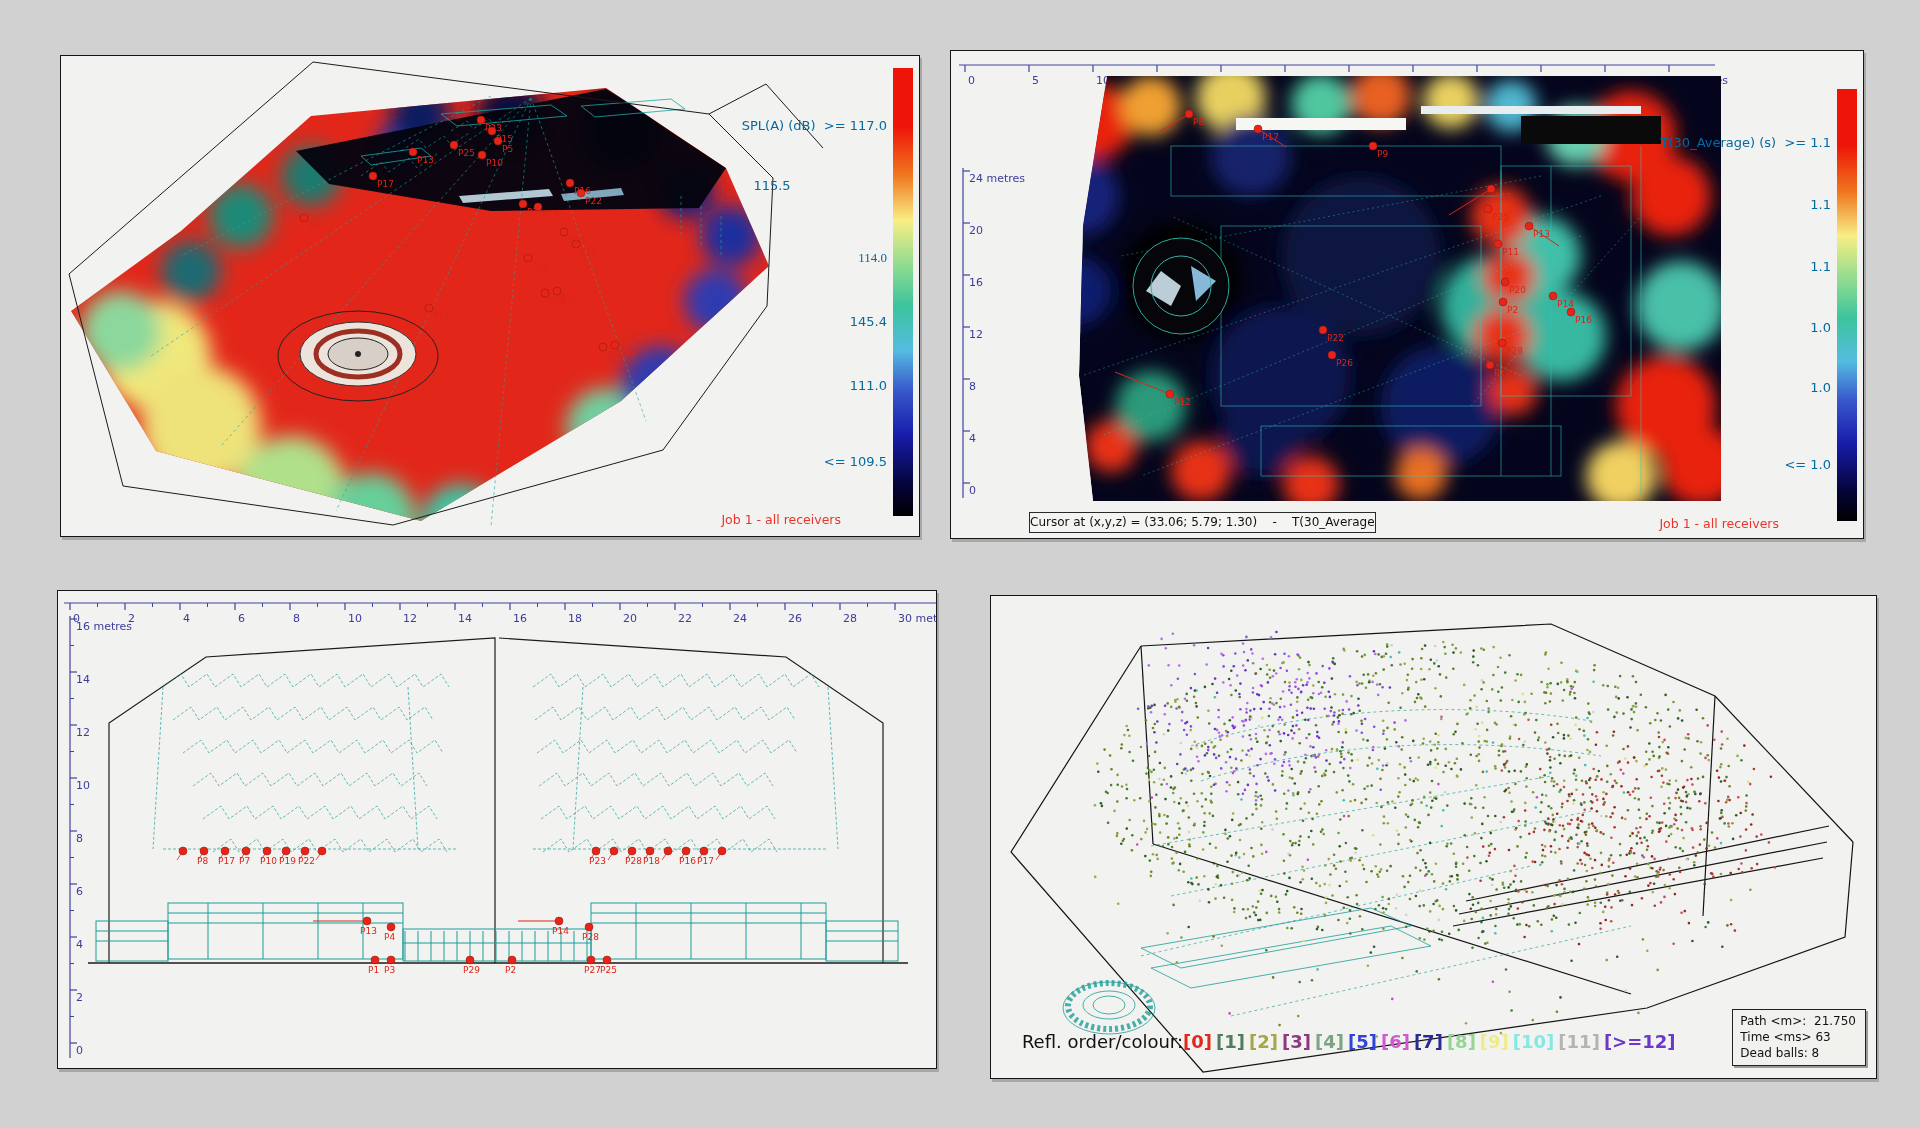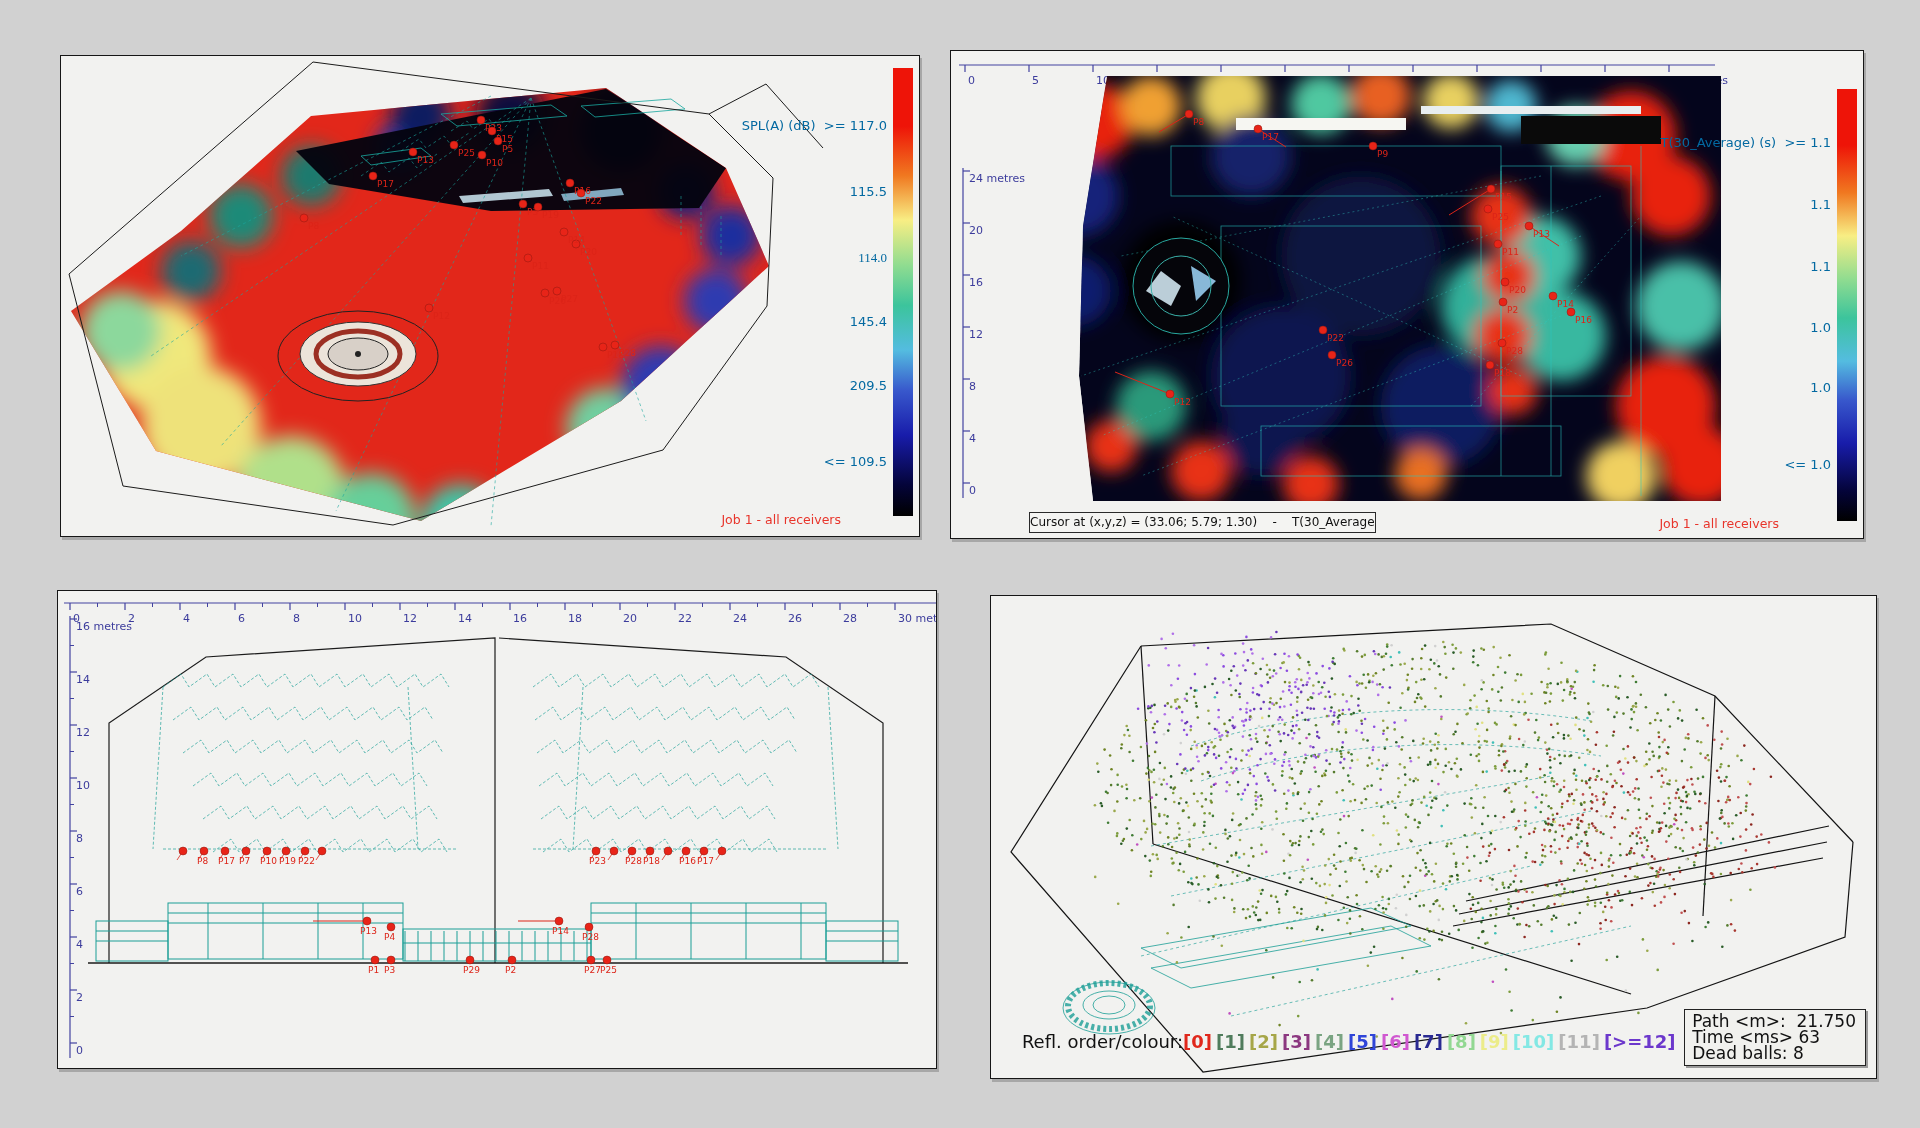--- a/index.html
+++ b/index.html
@@ -32,21 +32,21 @@
     font-size:12px;color:#111;text-align:center;line-height:19px;
     white-space:pre;overflow:hidden;
   }
   .legend{
     position:absolute;left:8px;bottom:5px;font-size:18px;color:#111;white-space:pre;
   }
   .legend .legend-item{font-weight:bold;margin-right:4px;}
   .infobox{
     position:absolute;right:10px;bottom:12px;border:1px solid #222;
     background:#f1f1ee;box-shadow:2px 2px 0 #9a9a9a;
-    padding:3px 9px 4px 7px;font-size:17px;color:#111;line-height:16px;white-space:pre;
+    padding:3px 9px 4px 7px;font-size:12px;color:#111;line-height:16px;white-space:pre;
   }
   .ruler-label{fill:#3c3c9c;font-size:11px;font-family:"DejaVu Sans",sans-serif;}
   .rcv-label{fill:#dc2418;font-size:9px;font-family:"DejaVu Sans",sans-serif;}
 </style>
 </head>
 <body>
 
 <section class="panel" id="panel-spl" style="left:60px;top:55px;width:858px;height:480px">
   <svg viewBox="0 0 858 480" width="858" height="480">
     <defs>
@@ -165,24 +165,24 @@
         <circle cx="554" cy="289" r="4" fill="#e82418" stroke="#8c1810" stroke-width="0.5"></circle>
         <text class="rcv-label" x="558" y="300">P28</text>
         <circle cx="503" cy="176" r="4" fill="#e82418" stroke="#8c1810" stroke-width="0.5"></circle>
         <text class="rcv-label" x="507" y="187">P14</text>
       </g>
   </svg>
   <div class="colorscale" id="spl-bar" style="right:6px;top:12px;height:448px"></div>
   <div class="scale-labels" id="spl-scale-labels" style="right:32px;top:0;height:480px">
     <div style="top:62px">SPL(A) (dB)  &gt;= 117.0</div>
     <div style="top:398px">&lt;= 109.5</div>
-  <div style="top: 128px;">115.5</div>
+  <div style="top: 122px; text-align: center;">115.5</div>
       <div style="top: 194px; font-family: Liberation Serif, serif;">114.0</div>
       <div style="top: 258px;">145.4</div>
-      <div style="top: 322px;">209.5</div>
+      <div style="top: 322px;">111.0</div>
     </div>
   <div class="jobnote" style="right:78px;bottom:9px">Job 1 - all receivers</div>
 </section>
 
 <section class="panel" id="panel-t30" style="left:950px;top:50px;width:912px;height:487px">
   <svg viewBox="0 0 912 487" width="912" height="487">
     <defs>
       <clipPath id="t30Clip">
           <polygon points="86,0 700,0 700,425 72,425 58,300 62,150"></polygon>
         </clipPath>

